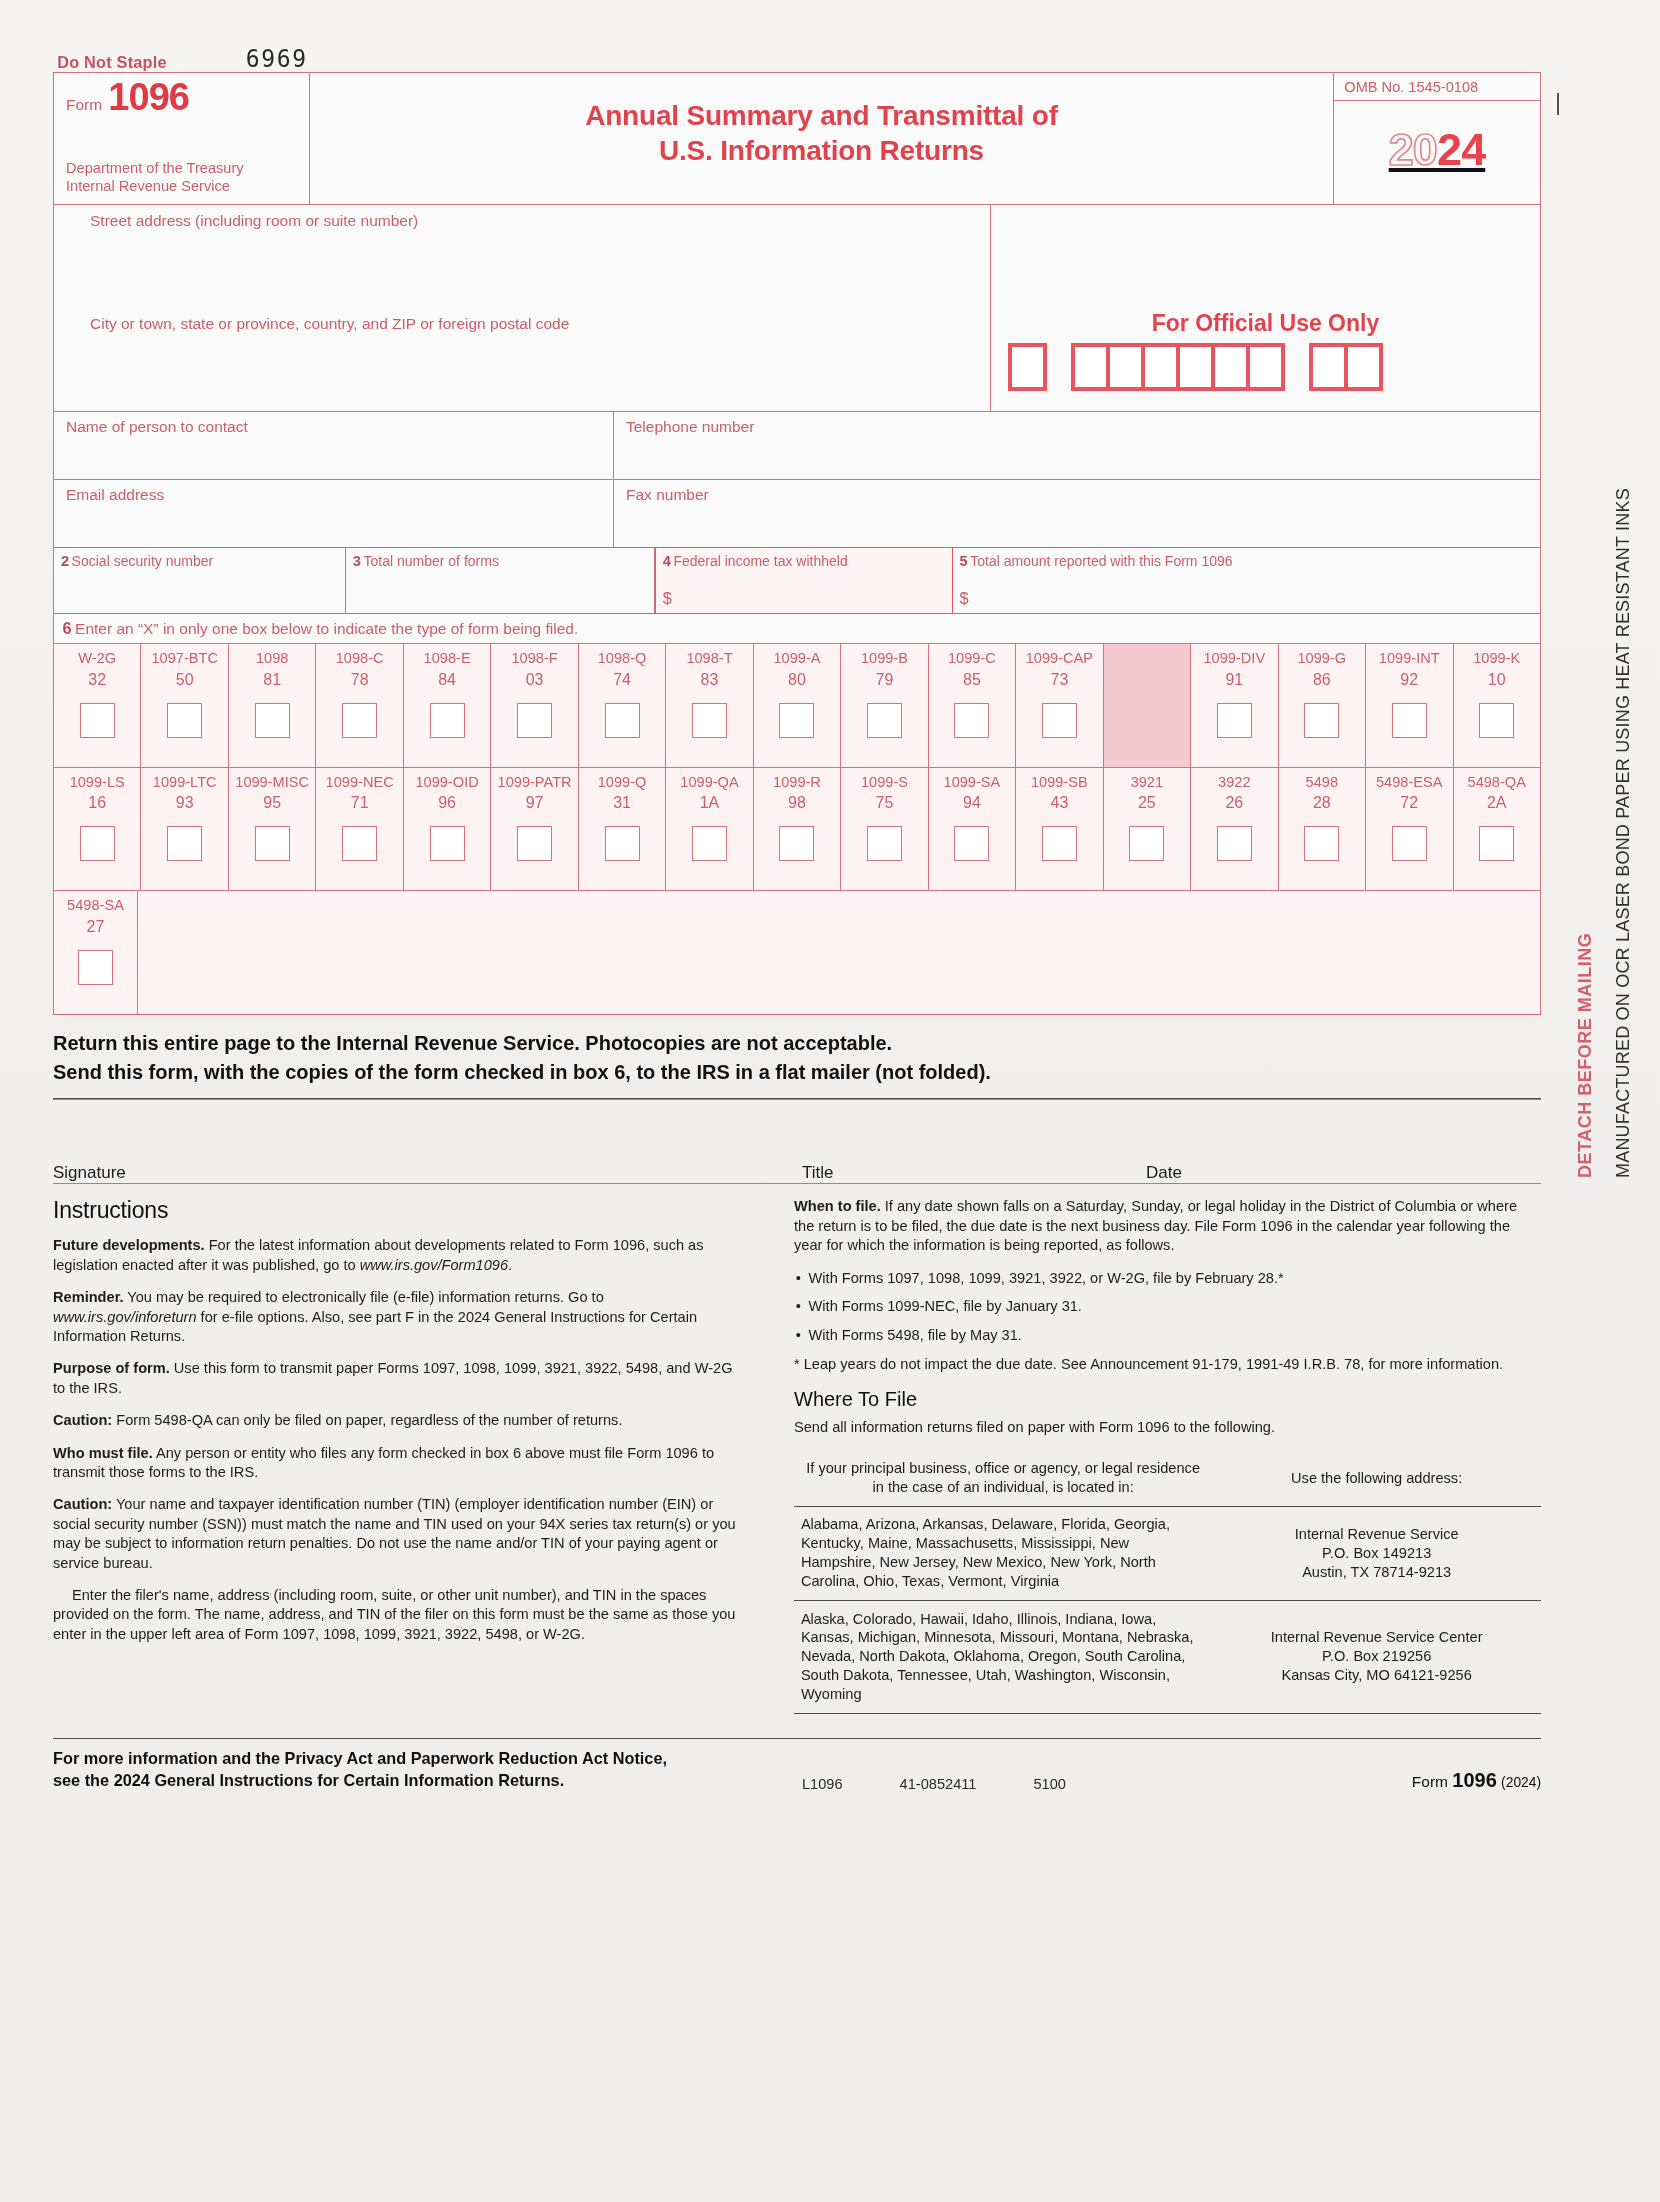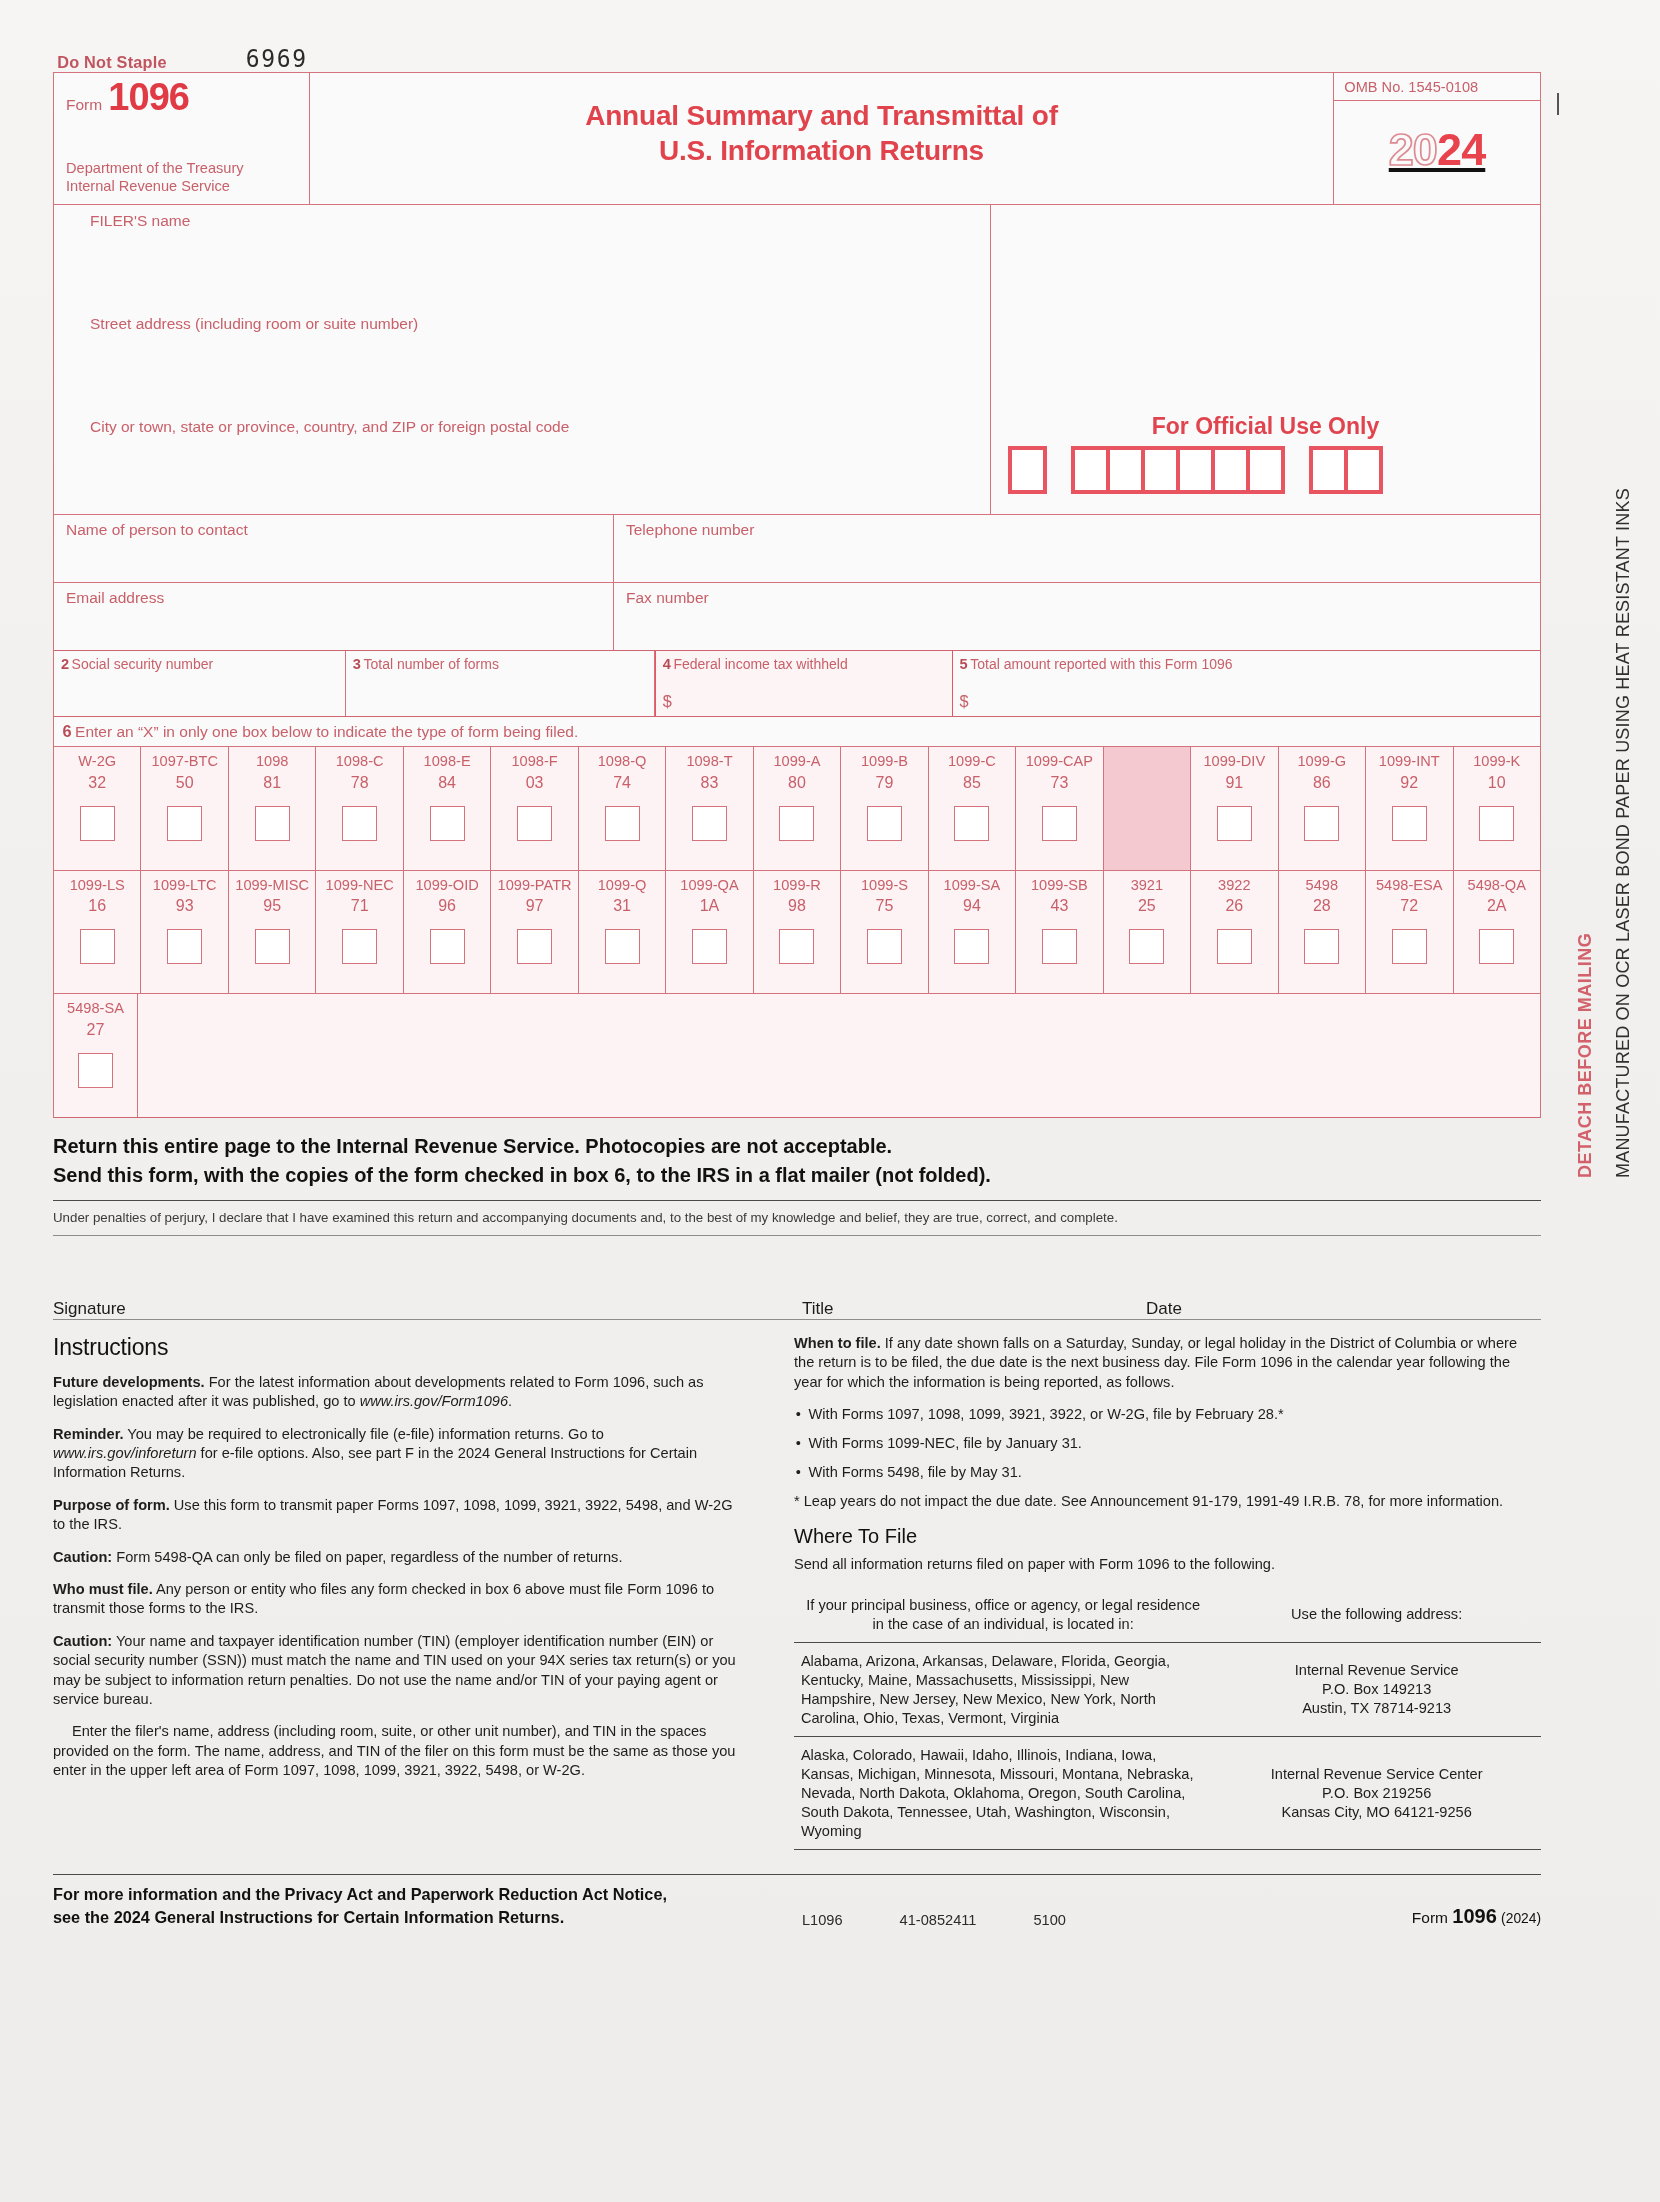--- a/index.html
+++ b/index.html
@@ -303,23 +303,20 @@
         <div class="year">
           <span class="y-out">20</span>
             <span class="y-in">24</span>
         </div>
       </div>
     </div>
 
     <div class="filer-wrap">
       <div class="filer-left">
         <div class="filer-cell">
-          <span>FILER'S name</span>
-        </div>
-        <div class="filer-cell">
           <span>Street address (including room or suite number)</span>
         </div>
         <div class="filer-cell">
           <span>City or town, state or province, country, and ZIP or foreign postal code</span>
         </div>
       </div>
       <div class="filer-right">
         <div class="official">
           <div class="oub-title">For Official Use Only</div>
           <div class="ocr-boxes">
@@ -563,21 +560,20 @@
         </div>
     </div>
 
   </div>
 
   <div class="return-note">
     <div>Return this entire page to the Internal Revenue Service. Photocopies are not acceptable.</div>
     <div>Send this form, with the copies of the form checked in box 6, to the IRS in a flat mailer (not folded).</div>
   </div>
   <hr class="hr-thick">
-  <div class="perjury">Under penalties of perjury, I declare that I have examined this return and accompanying documents and, to the best of my knowledge and belief, they are true, correct, and complete.</div>
   <hr class="hr-thin">
 
   <div class="sig-row">
     <div class="sig-1">
       <span>Signature</span>
     </div>
     <div class="sig-2">
       <span>Title</span>
     </div>
     <div class="sig-3">

